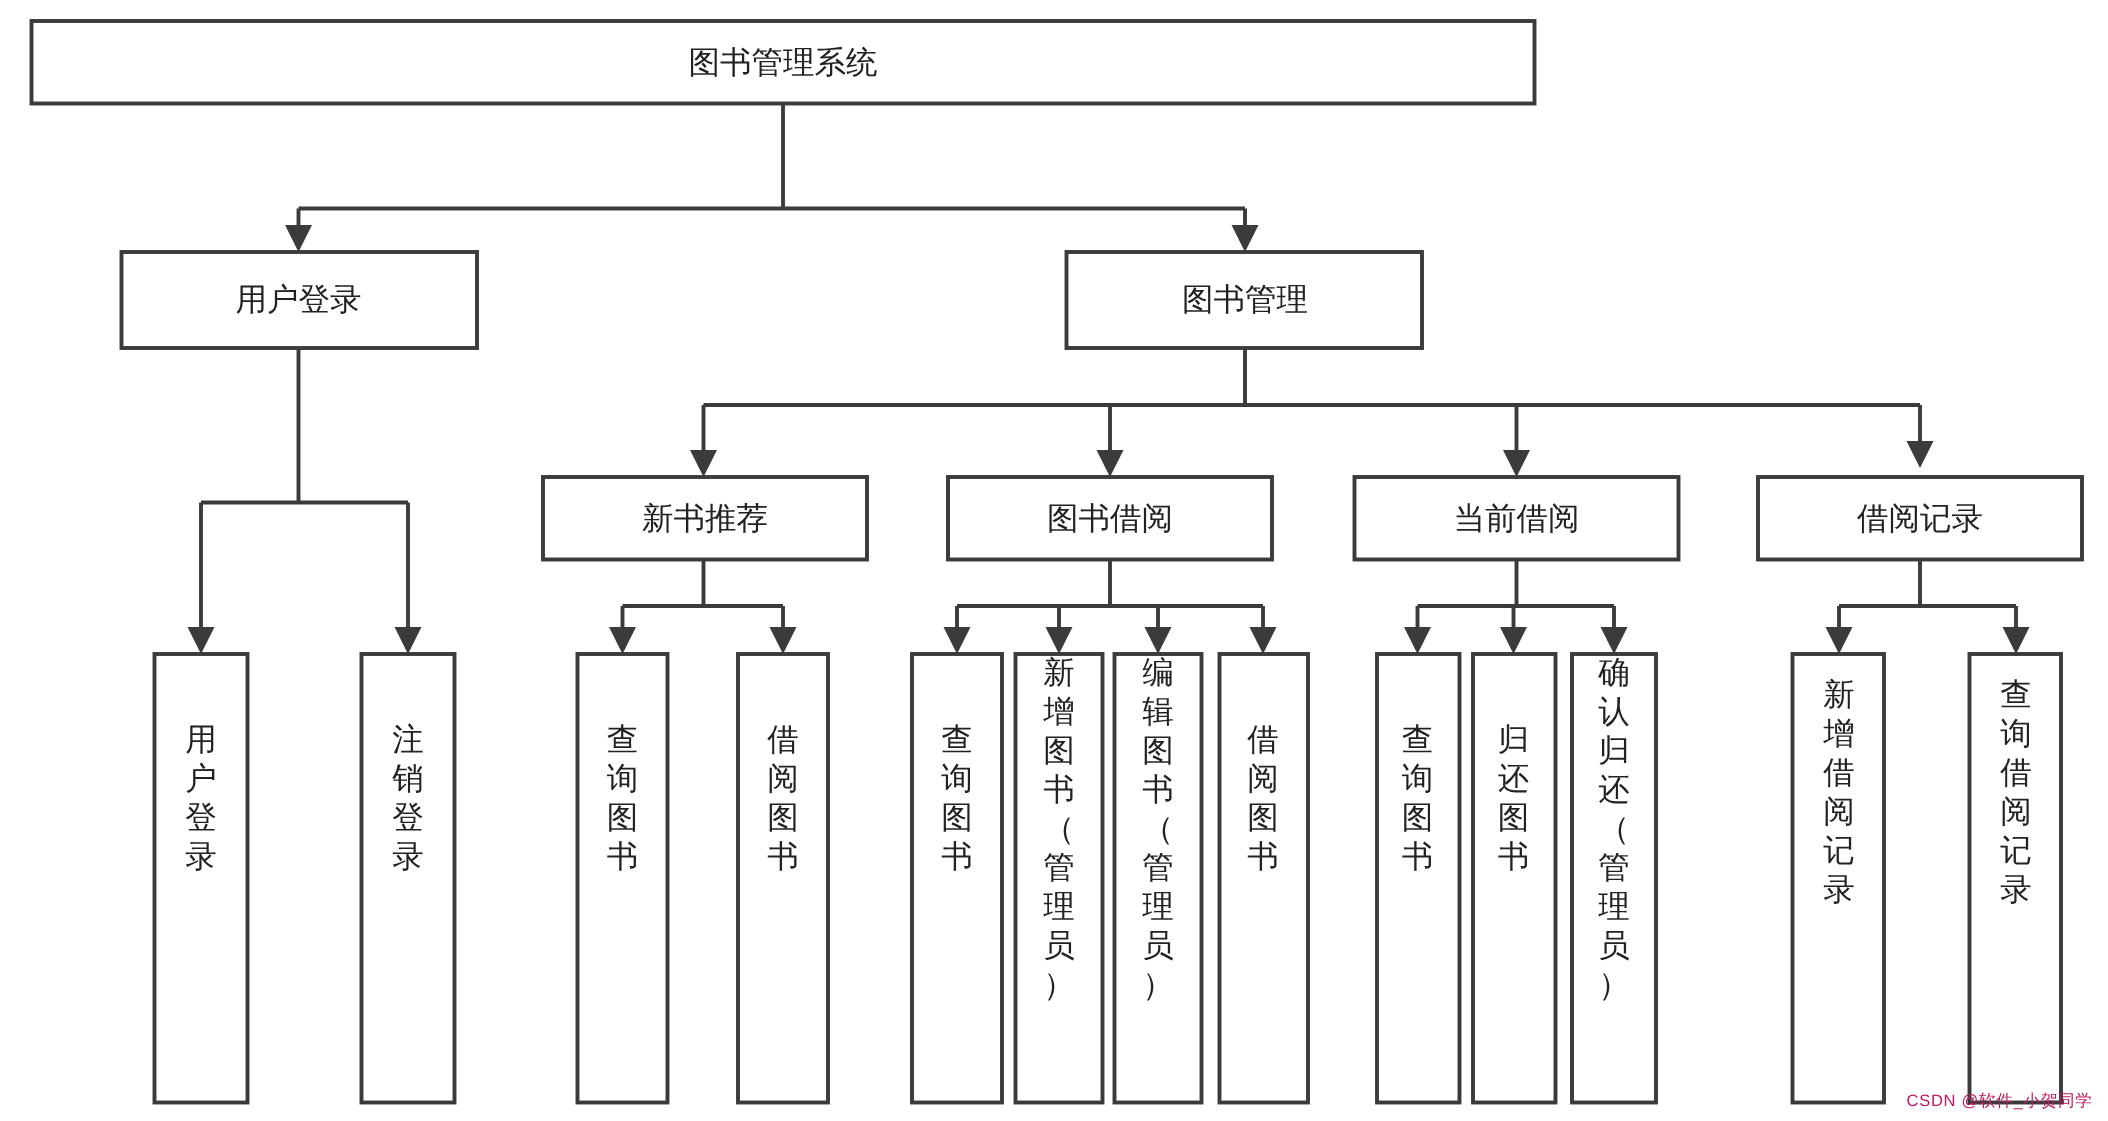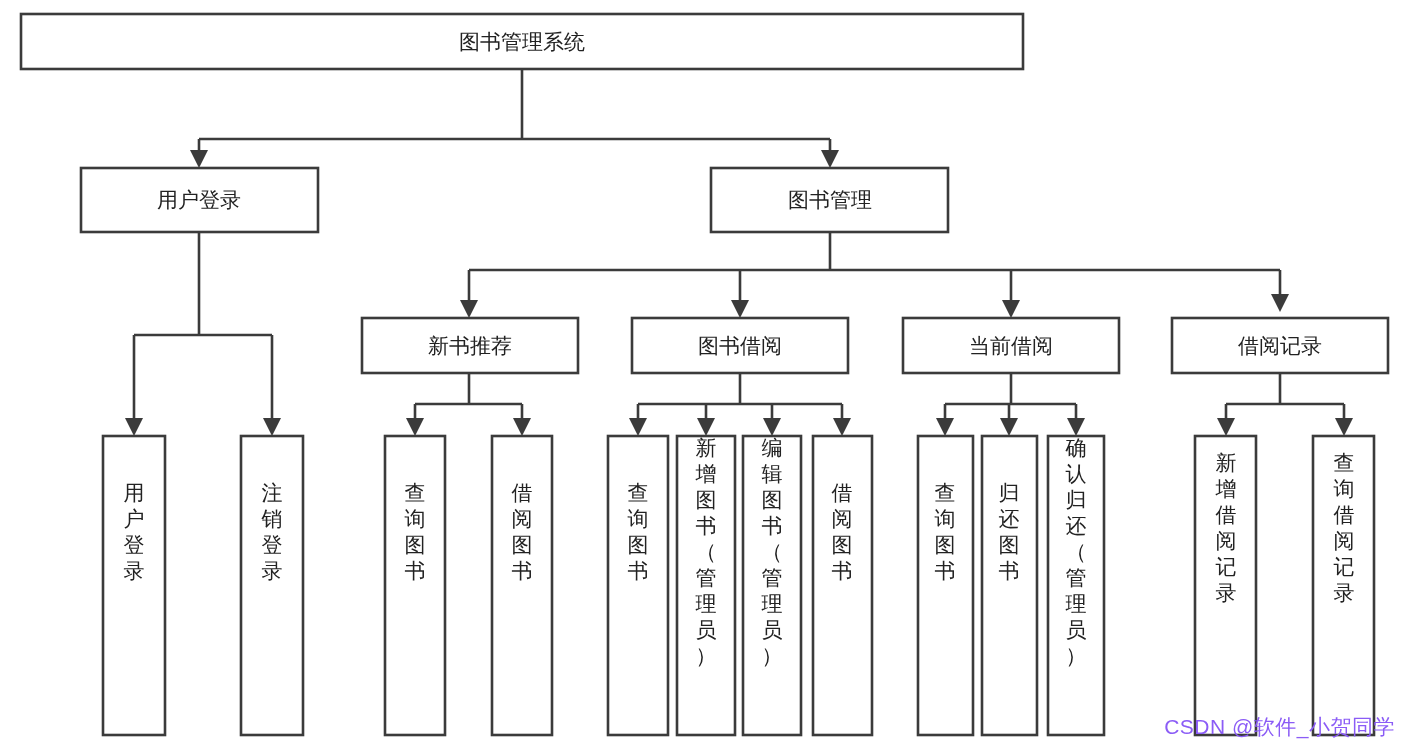--- a/index.html
+++ b/index.html
@@ -51,22 +51,22 @@
     font-family: "Liberation Sans", "DejaVu Sans", sans-serif;
     font-size: 21px;
     fill: #222222;
     text-anchor: middle;
   }
   .watermark {
     position: absolute;
     right: 10px;
     bottom: 6px;
     font-family: "Liberation Sans", "DejaVu Sans", sans-serif;
-    font-size: 21px;
-    color: #8b5cf6;
+    font-size: 11px;
+    color: #be185d;
     letter-spacing: 0.5px;
     white-space: nowrap;
     user-select: none;
   }
 </style>
 </head>
 <body>
 
 <div id="diagram-root">
 

